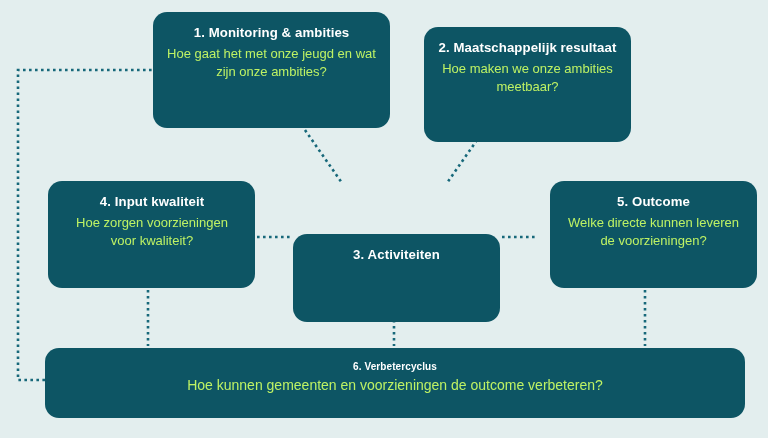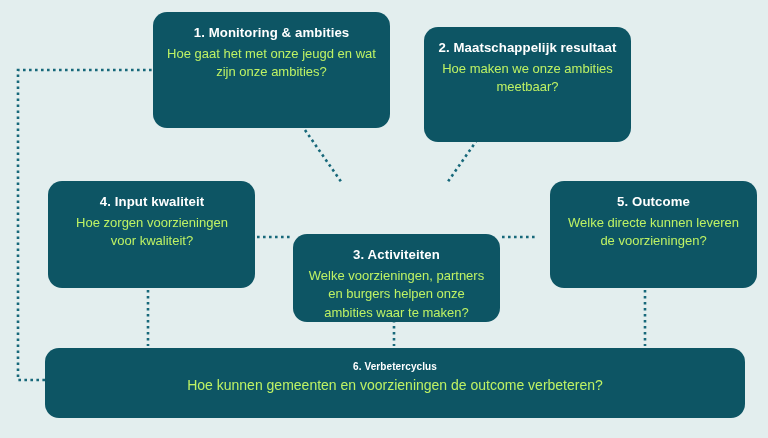--- a/index.html
+++ b/index.html
@@ -98,21 +98,20 @@
     <div class="box-body">Hoe maken we onze ambities meetbaar?</div>
   </div>
 
   <div class="box" id="box-4">
     <div class="box-title">4. Input kwaliteit</div>
     <div class="box-body">Hoe zorgen voorzieningen voor kwaliteit?</div>
   </div>
 
   <div class="box" id="box-3">
     <div class="box-title">3. Activiteiten</div>
-    <div class="box-body">Welke voorzieningen, partners en burgers helpen onze ambities waar te maken?</div>
   </div>
 
   <div class="box" id="box-5">
     <div class="box-title">5. Outcome</div>
     <div class="box-body">Welke directe kunnen leveren de voorzieningen?</div>
   </div>
 
   <div class="box" id="box-6">
     <div class="box-title">6. Verbetercyclus</div>
     <div class="box-body">Hoe kunnen gemeenten en voorzieningen de outcome verbeteren?</div>

